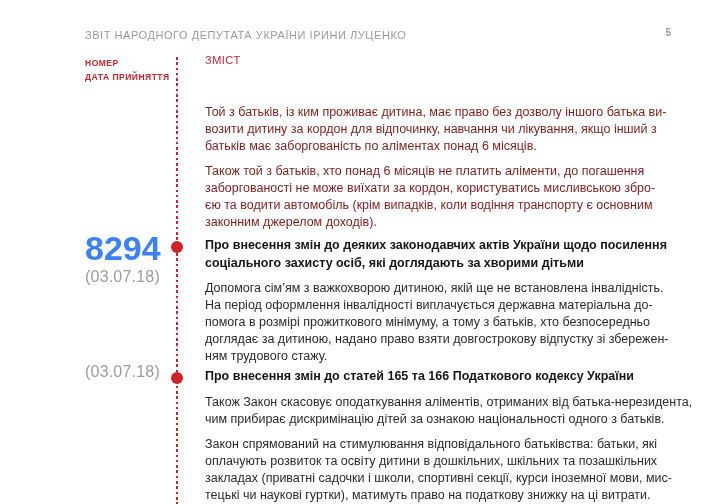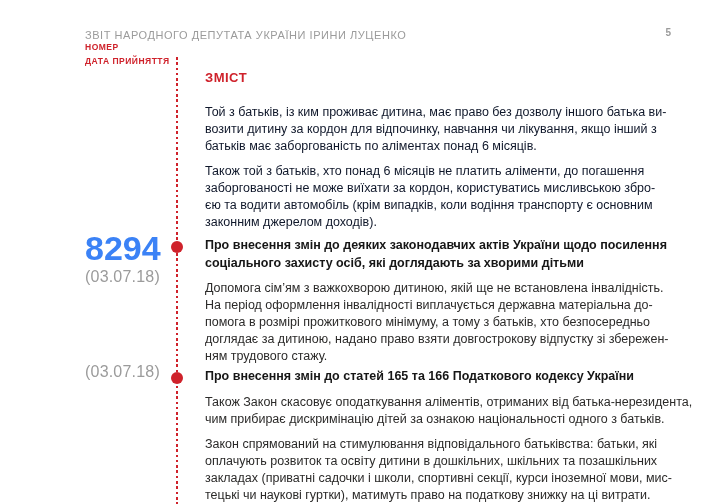--- a/index.html
+++ b/index.html
@@ -24,35 +24,35 @@
     position: absolute;
     right: 42px;
     top: 27px;
     font-size: 10px;
     font-weight: bold;
     color: #9b9b9b;
   }
   .col-head-left {
     position: absolute;
     left: 85px;
-    top: 40px;
+    top: 56px;
     color: #cf222b;
     font-weight: bold;
     font-size: 8.5px;
     letter-spacing: 0.5px;
     line-height: 14px;
   }
   .col-head-left span { display: block; }
   .col-head-right {
     position: absolute;
     left: 205px;
-    top: 70px;
+    top: 54px;
     color: #cf222b;
-    font-weight: bold;
-    font-size: 13px;
+    font-weight: normal;
+    font-size: 11px;
     letter-spacing: 0.5px;
   }
   .timeline {
     position: absolute;
     left: 176px;
     top: 57px;
     bottom: 0;
     width: 2px;
     background-image: repeating-linear-gradient(
       to bottom,
@@ -70,21 +70,21 @@
   }
   .dot-1 { top: 241px; }
   .dot-2 { top: 372px; }
   .intro {
     position: absolute;
     left: 205px;
     top: 104px;
     width: 505px;
     font-size: 12.5px;
     line-height: 17px;
-    color: #0f172a;
+    color: #7f1d1d;
   }
   .intro p { margin: 0 0 8px 0; white-space: pre-wrap; }
   .entry-num {
     position: absolute;
     left: 85px;
     width: 115px;
   }
   .entry-num-1 { top: 231px; }
   .entry-num-2 { top: 360px; }
   .entry-number {

